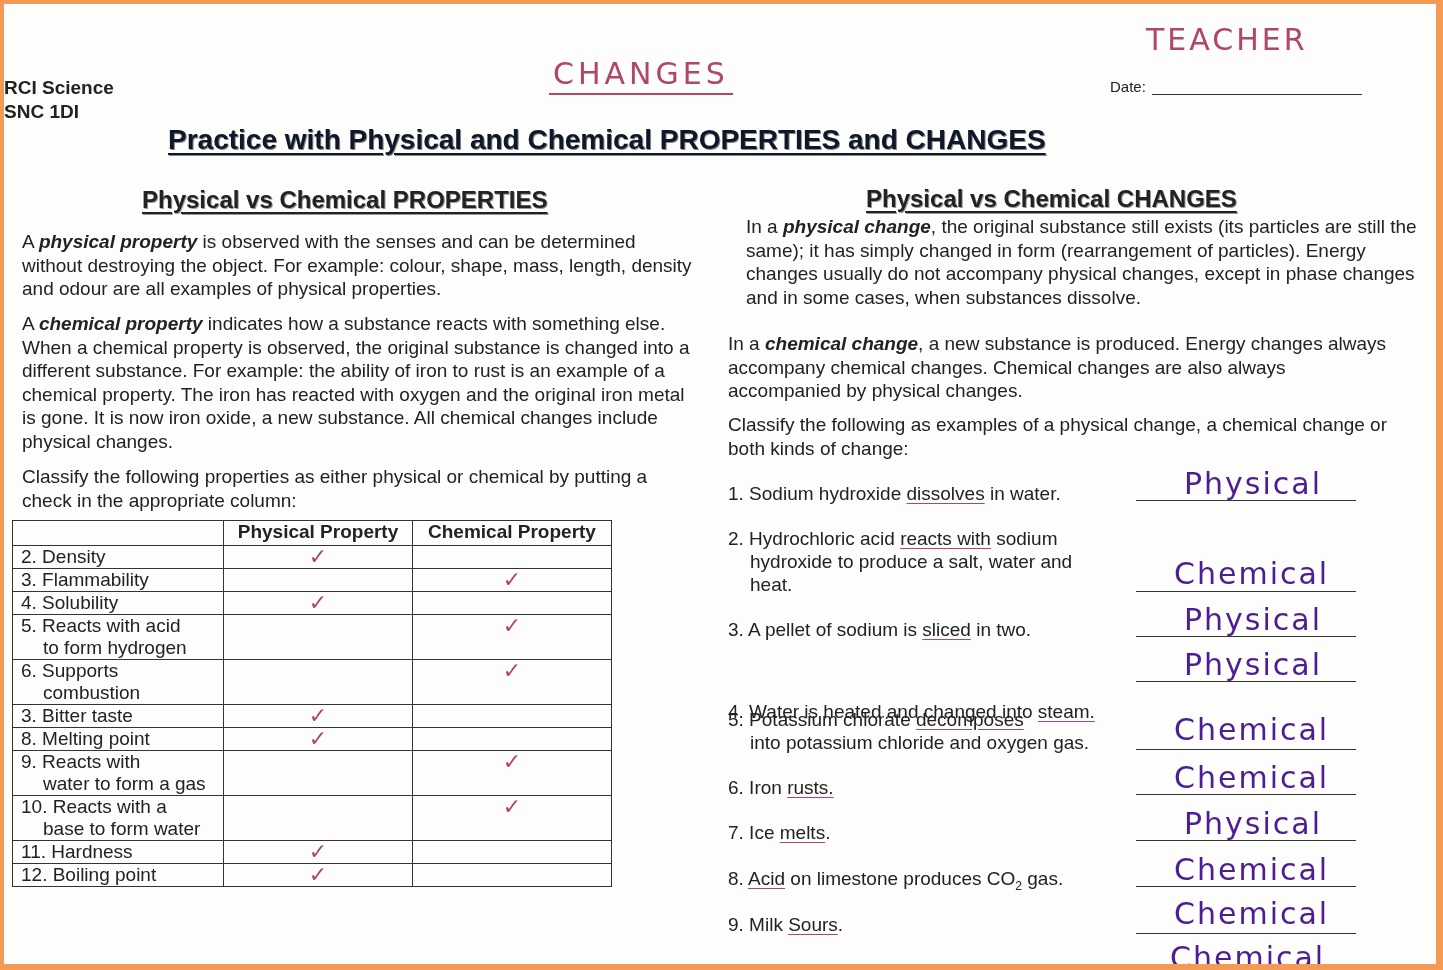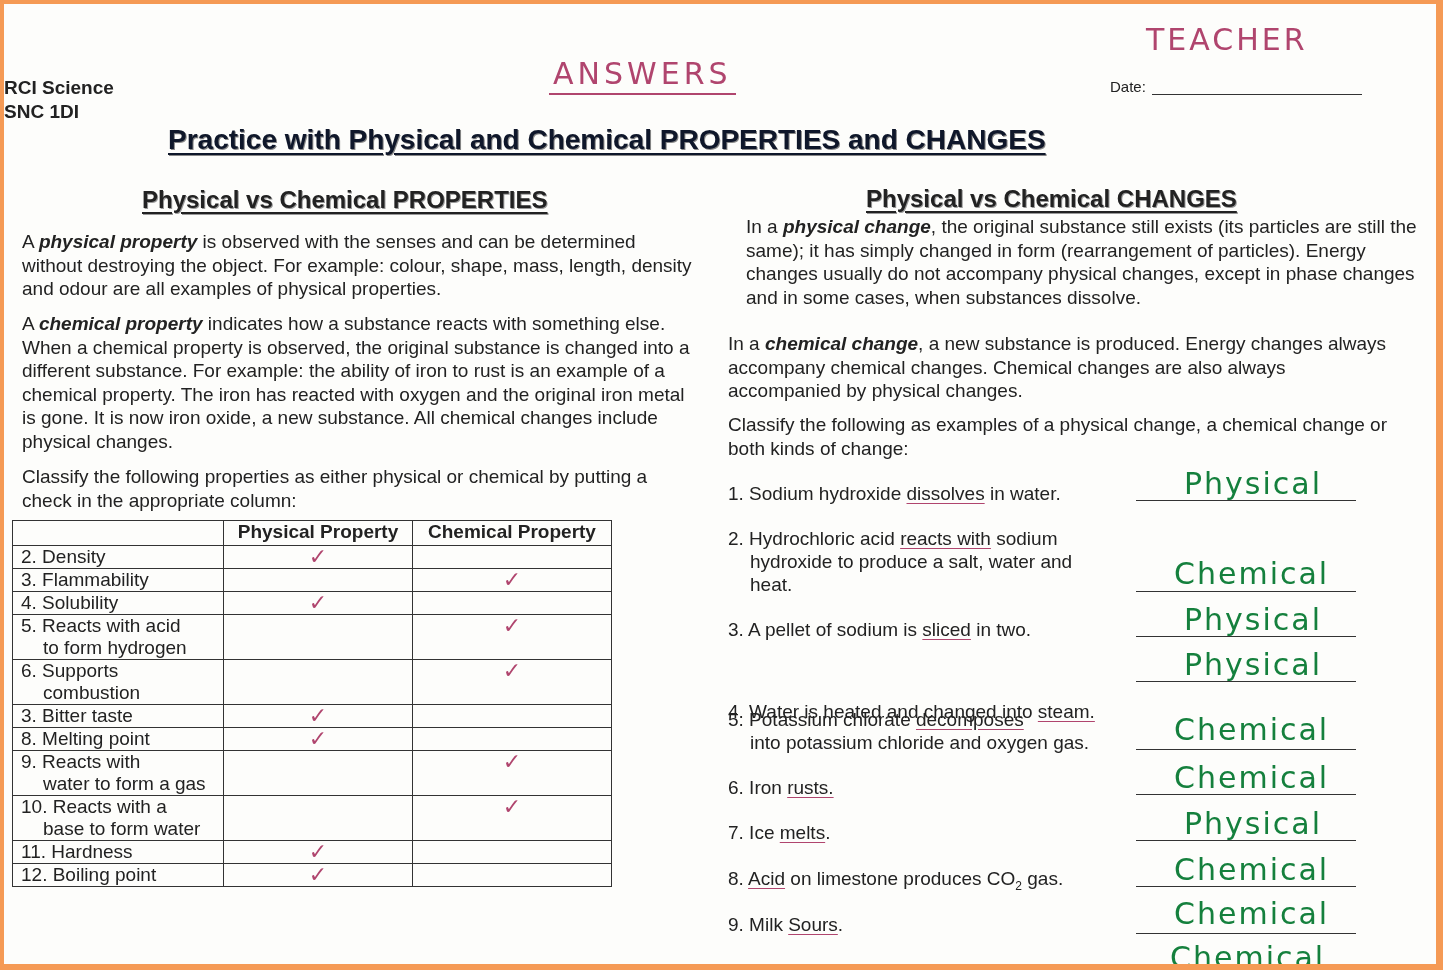--- a/index.html
+++ b/index.html
@@ -19,33 +19,33 @@
   table.props { position:absolute; left:8px; top:516px; border-collapse:collapse; font-size:19px; }
   table.props td, table.props th { border:1.5px solid #333; padding:0 8px; line-height:22px; vertical-align:top; }
   table.props th { font-weight:bold; text-align:center; height:24px; }
   table.props td.label { width:194px; padding-left:8px; }
   table.props td.col { width:172px; text-align:center; color:#b0456e; font-family:"DejaVu Sans", sans-serif; font-size:22px; position:relative; }
   table.props td.col2 { width:182px; text-align:center; color:#b0456e; font-family:"DejaVu Sans", sans-serif; font-size:22px; }
   .indent { padding-left:22px; display:block; }
   .item { position:absolute; font-size:19px; line-height:23px; left:724px; }
   .u { text-decoration:underline; text-decoration-color:#b0456e; text-underline-offset:3px; }
   .blank { position:absolute; left:1132px; width:220px; border-bottom:1.5px solid #333; height:0; }
-  .ans { position:absolute; font-size:30px; color:#15803d; font-family:"DejaVu Sans", sans-serif; letter-spacing:2px; }
+  .ans { position:absolute; font-size:30px; color:#4c1d95; font-family:"DejaVu Sans", sans-serif; letter-spacing:2px; }
   sub { font-size:12px; }
 </style>
 </head>
 <body>
 
 <div class="page">
 
   <div class="abs school">
     <div>RCI Science</div>
     <div>SNC 1DI</div>
   </div>
-  <div class="abs hand answers">ANSWERS</div>
+  <div class="abs hand answers">CHANGES</div>
   <div class="abs hand teacher">TEACHER</div>
   <div class="abs date">
     <span>Date:</span><span class="date-line"></span>
   </div>
   <div class="abs title">Practice with Physical and Chemical PROPERTIES and CHANGES</div>
 
   <div class="abs h2" style="left:138px; top:182px;">Physical vs Chemical PROPERTIES</div>
   <div class="para" style="left:18px; top:226px; width:670px;">
     <span>A </span><b><i>physical property</i></b><span> is observed with the senses and can be determined without destroying the object. For example: colour, shape, mass, length, density and odour are all examples of physical properties.</span>
   </div>

